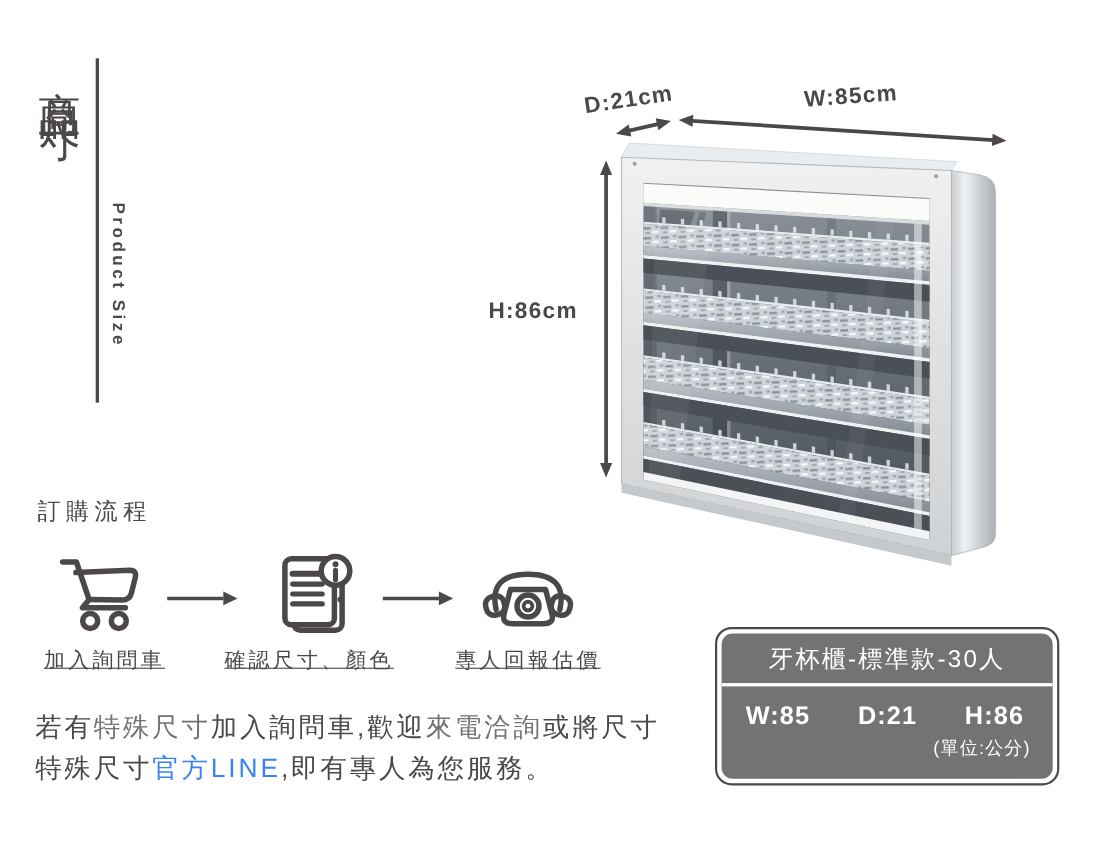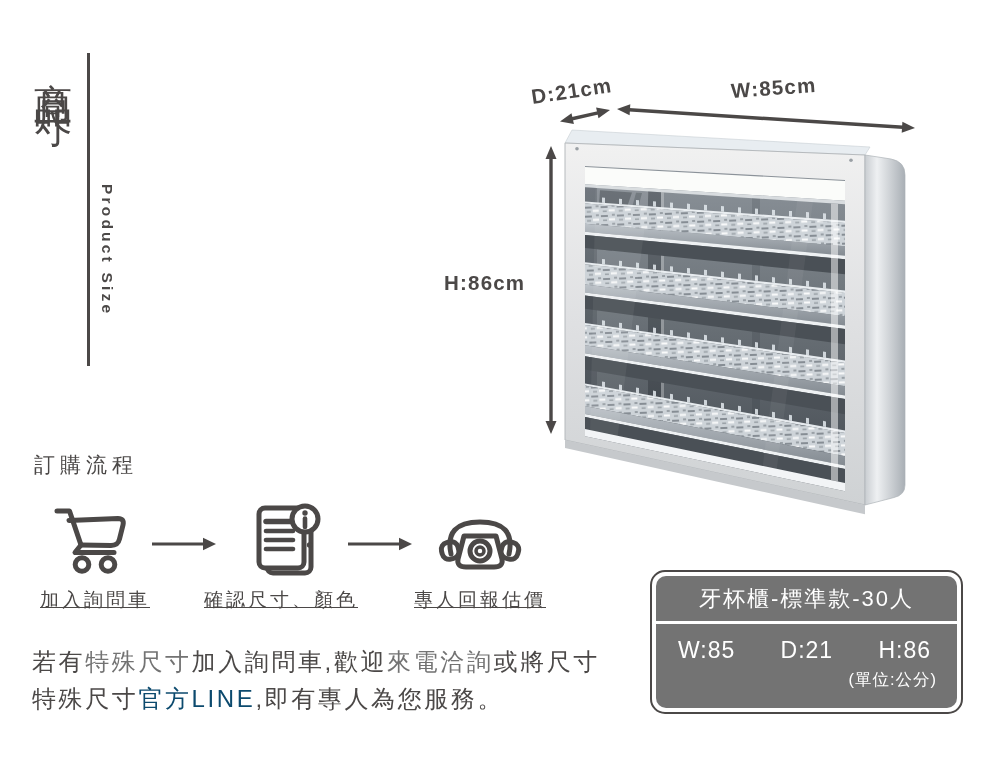--- a/index.html
+++ b/index.html
@@ -24,30 +24,30 @@
   
   .process-heading{left:34px;top:451px;font-size:21px;font-weight:400;letter-spacing:5px;}
   .step-label{top:587px;font-size:19px;font-weight:500;letter-spacing:3px;white-space:nowrap;
     transform:translateX(-50%);text-decoration:underline;}
   .sl-1{left:95px;} .sl-2{left:281px;} .sl-3{left:480px;}
   .icon-svg{position:absolute;}
   
   .note{left:32px;top:644px;font-size:24px;font-weight:500;letter-spacing:2.6px;
     line-height:36.5px;color:#4b4847;white-space:nowrap;}
   .seg-red{color:#737373;}
-  .seg-green{color:#0c4a6e;}
+  .seg-green{color:#3b82f6;}
   
   .spec-box{left:650px;top:570px;width:313px;height:144px;border:2.5px solid #4b4847;
     border-radius:15px;background:#fff;padding:4px;box-sizing:border-box;}
   .spec-inner{background:#737373;border-radius:10px;height:100%;display:flex;
     flex-direction:column;box-sizing:border-box;overflow:hidden;}
   .spec-title{color:#fff;text-align:center;font-size:22px;font-weight:500;letter-spacing:2px;
     padding:8px 0 7px 0;border-bottom:3px solid #ffffff;}
   .spec-row{display:flex;justify-content:space-between;color:#fff;font-size:23px;
-    font-weight:400;letter-spacing:1px;padding:13px 26px 0 22px;}
+    font-weight:700;letter-spacing:1px;padding:13px 26px 0 22px;}
   .spec-unit{color:#fff;text-align:right;font-size:16.5px;letter-spacing:1px;
     padding:5px 20px 0 0;}
 </style>
 </head>
 <body>
 
 <div class="stage">
 
   <div class="abs title-zh">商品尺寸</div>
   <div class="abs title-rule"></div>

